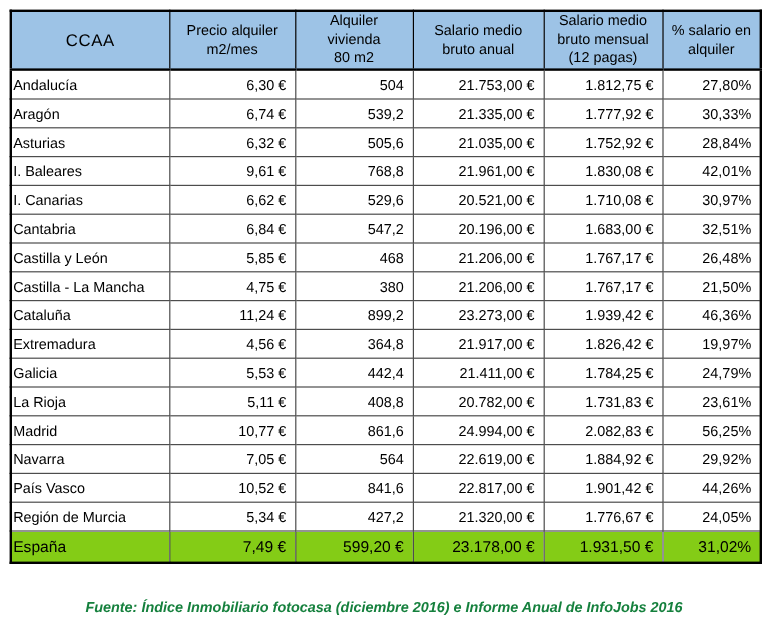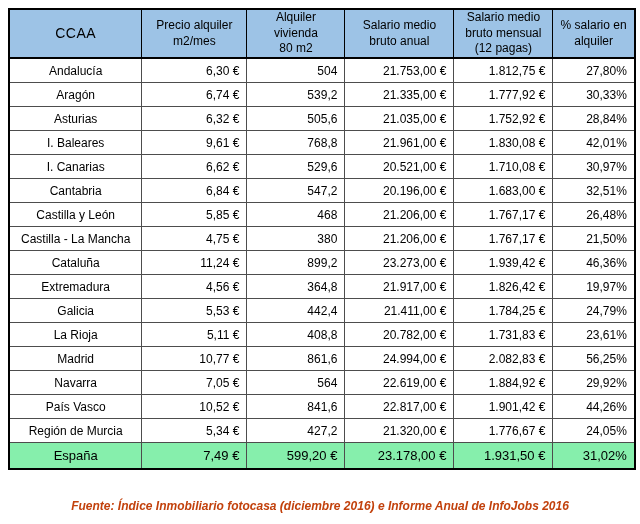--- a/index.html
+++ b/index.html
@@ -45,42 +45,42 @@
     font-size: 12px;
     color: #000000;
     height: 23px;
     vertical-align: middle;
     border: 1px solid #4d4d4d;
     padding: 0 7px 0 2px;
     overflow: hidden;
     white-space: nowrap;
   }
   table.ccaa td.region {
-    text-align: center;
-    padding: 0 11px;
+    text-align: left;
+    padding: 0 1px;
   }
   table.ccaa td.num {
     text-align: right;
   }
   table.ccaa tr.total-row td {
-    background: #86efac;
+    background: #84cc16;
     font-size: 13px;
     height: 25px;
     border-top: 1px solid #000000;
   }
   .source-note {
     position: absolute;
     top: 499px;
     left: 0;
     width: 640px;
     text-align: center;
     font-size: 12px;
     font-weight: bold;
     font-style: italic;
-    color: #c2410c;
+    color: #15803d;
   }
 </style>
 </head>
 <body>
 
 <div class="page">
 
   <table class="ccaa">
     <colgroup>
       <col style="width:132px">

